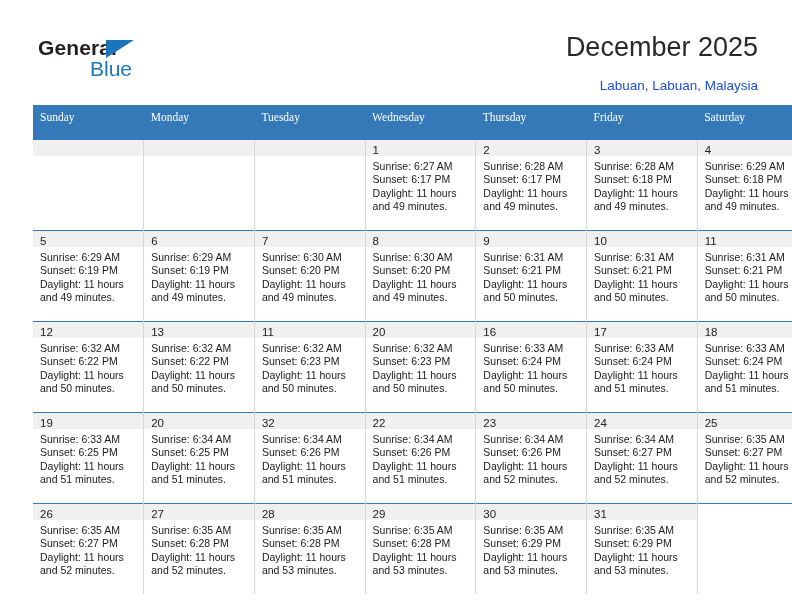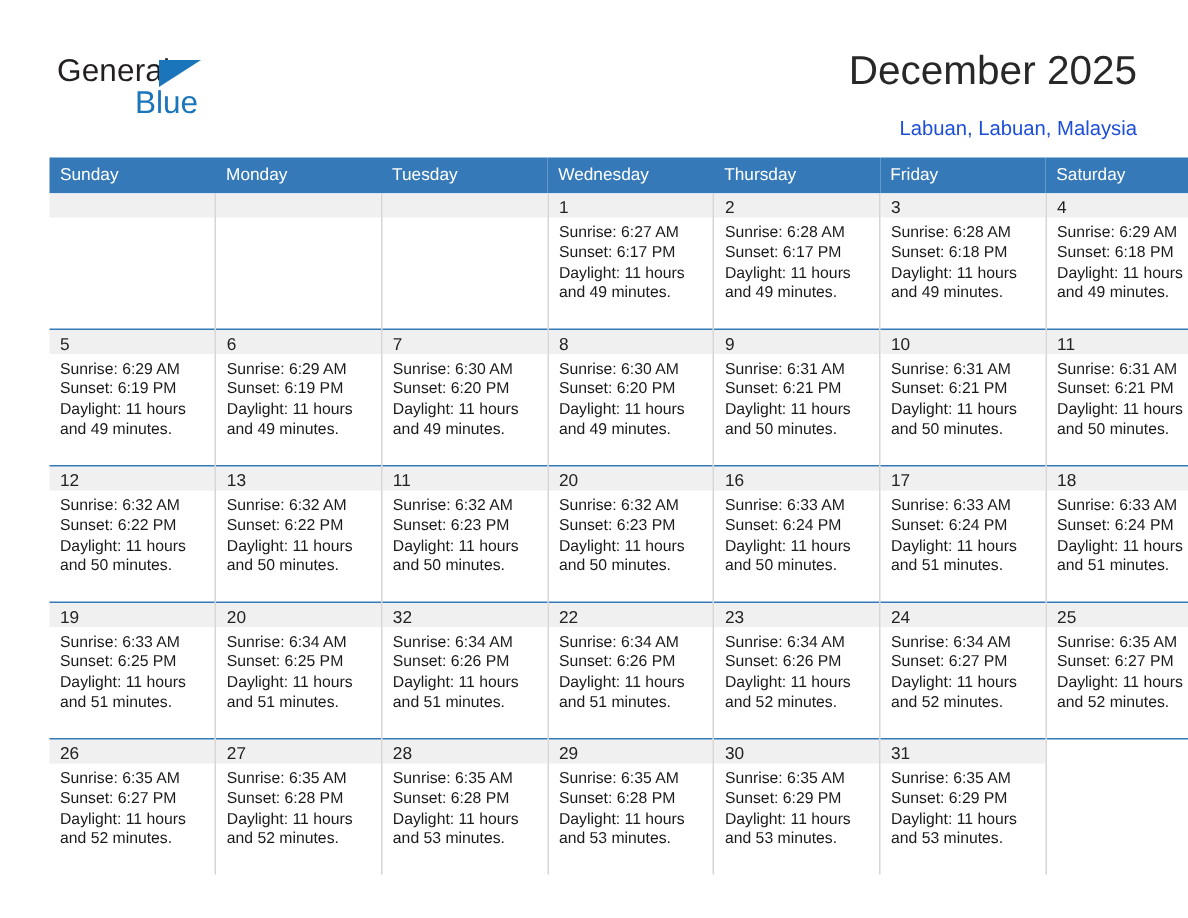--- a/index.html
+++ b/index.html
@@ -37,20 +37,21 @@
     height: 50px;
   }
   .logo-general {
     position: absolute;
     left: 0;
     top: 0;
     font-size: 21px;
     letter-spacing: 0.1px;
     color: #231f20;
     font-family: "Liberation Sans", sans-serif;
+    font-weight: bold;
   }
   .logo-tri {
     position: absolute;
     left: 68px;
     top: 4px;
     width: 0;
     height: 0;
     border-left: 28px solid #1b75bb;
     border-bottom: 18px solid transparent;
   }
@@ -95,24 +96,24 @@
     border-collapse: collapse;
     table-layout: fixed;
     width: 726px;
   }
   table.cal th {
     background: #3579b9;
     color: #ffffff;
     font-size: 11.5px;
     font-weight: normal;
     text-align: left;
-    padding: 5px 0 5px 7px;
+    padding: 5px 0 16px 7px;
     height: 14px;
     width: 103.71px;
-    font-family: Liberation Sans, sans-serif;
+    font-family: Liberation Serif, serif;
   }
   table.cal td {
     vertical-align: top;
     padding: 0;
     height: 90px;
     width: 103.71px;
     border-right: 1px solid #d6d6d6;
     background: #ffffff;
   }
   table.cal td:last-child {

